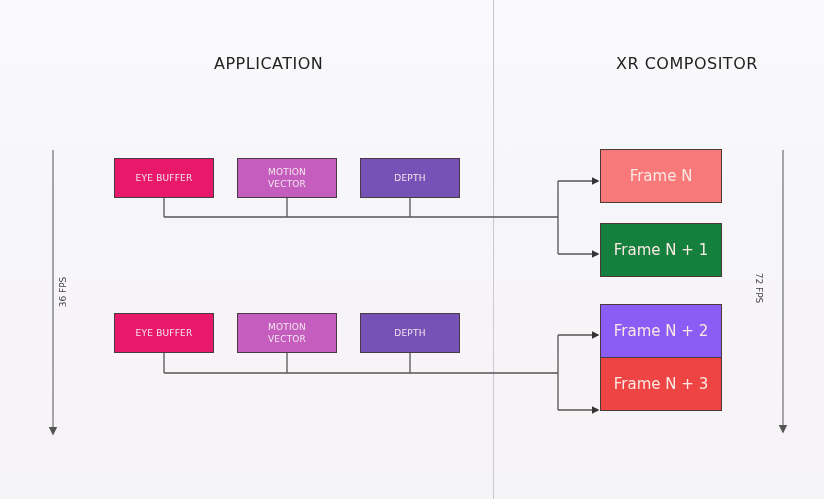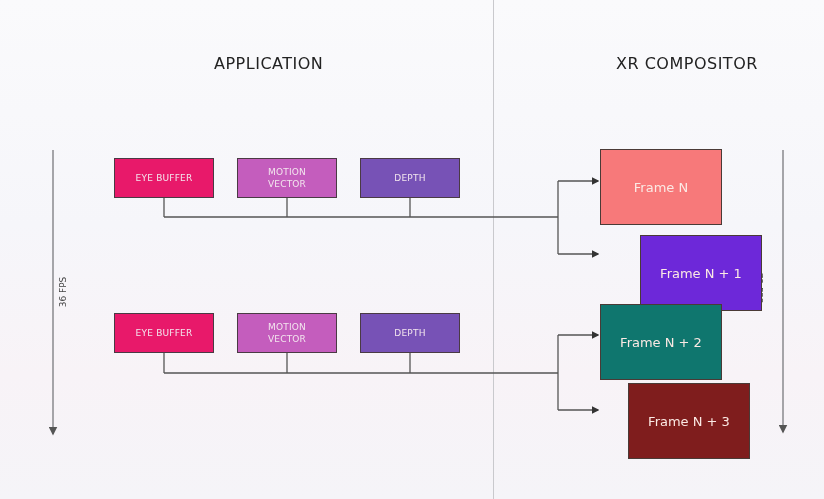--- a/index.html
+++ b/index.html
@@ -15,23 +15,23 @@
   #h-app { left:214px; }
   #h-xr { left:570px;margin-left:46px; }
   .divider { position:absolute; left:493px; top:0; width:1px; height:499px; background:#c9c9cd; }
   .src-box {
     position:absolute; width:100px; height:40px; box-sizing:border-box;
     border:1px solid #4a3a44; display:flex; align-items:center; justify-content:center;
     text-align:center; color:#f3e6ee; font-size:9px; line-height:12px;
     font-family:"DejaVu Sans", sans-serif; letter-spacing:0.2px; white-space:pre-line;
   }
   .frame-box {
-    position:absolute; left:600px; width:122px; height:76px; box-sizing:border-box;
+    position:absolute; left:600px; width:122px; height:54px; box-sizing:border-box;
     border:1px solid #4a3a36; display:flex; align-items:center; justify-content:center;
-    color:#fbe9e4; font-size:13px; font-family:"DejaVu Sans", sans-serif;
+    color:#fbe9e4; font-size:15px; font-family:"DejaVu Sans", sans-serif;
   }
   .fps-label {
     position:absolute; font-size:9px; color:#444; font-family:"DejaVu Sans", sans-serif;
     white-space:nowrap;
   }
   svg { position:absolute; left:0; top:0; }
 </style>
 </head>
 <body>
 
@@ -82,15 +82,15 @@
 <div class="src-box" style="left: 237px; top: 158px; background: rgb(196, 93, 189);">MOTION
 VECTOR</div>
 <div class="src-box" style="left: 360px; top: 158px; background: rgb(119, 82, 182);">DEPTH</div>
 
 <div class="src-box" style="left: 114px; top: 313px; background: rgb(232, 25, 106);">EYE BUFFER</div>
 <div class="src-box" style="left: 237px; top: 313px; background: rgb(196, 93, 189);">MOTION
 VECTOR</div>
 <div class="src-box" style="left: 360px; top: 313px; background: rgb(119, 82, 182);">DEPTH</div>
 
 <div class="frame-box" style="top: 149px; background: rgb(247, 121, 122);">Frame N</div>
-<div class="frame-box" style="top: 235px; background: #6d28d9; margin-left: 40px;">Frame N + 1</div>
-<div class="frame-box" style="top: 304px; background: #0f766e;">Frame N + 2</div>
-<div class="frame-box" style="top: 383px; background: #7f1d1d; margin-left: 28px;">Frame N + 3</div>
+<div class="frame-box" style="top: 223px; background: #15803d;">Frame N + 1</div>
+<div class="frame-box" style="top: 304px; background: #8b5cf6;">Frame N + 2</div>
+<div class="frame-box" style="top: 357px; background: #ef4444;">Frame N + 3</div>
 
 </body></html>

